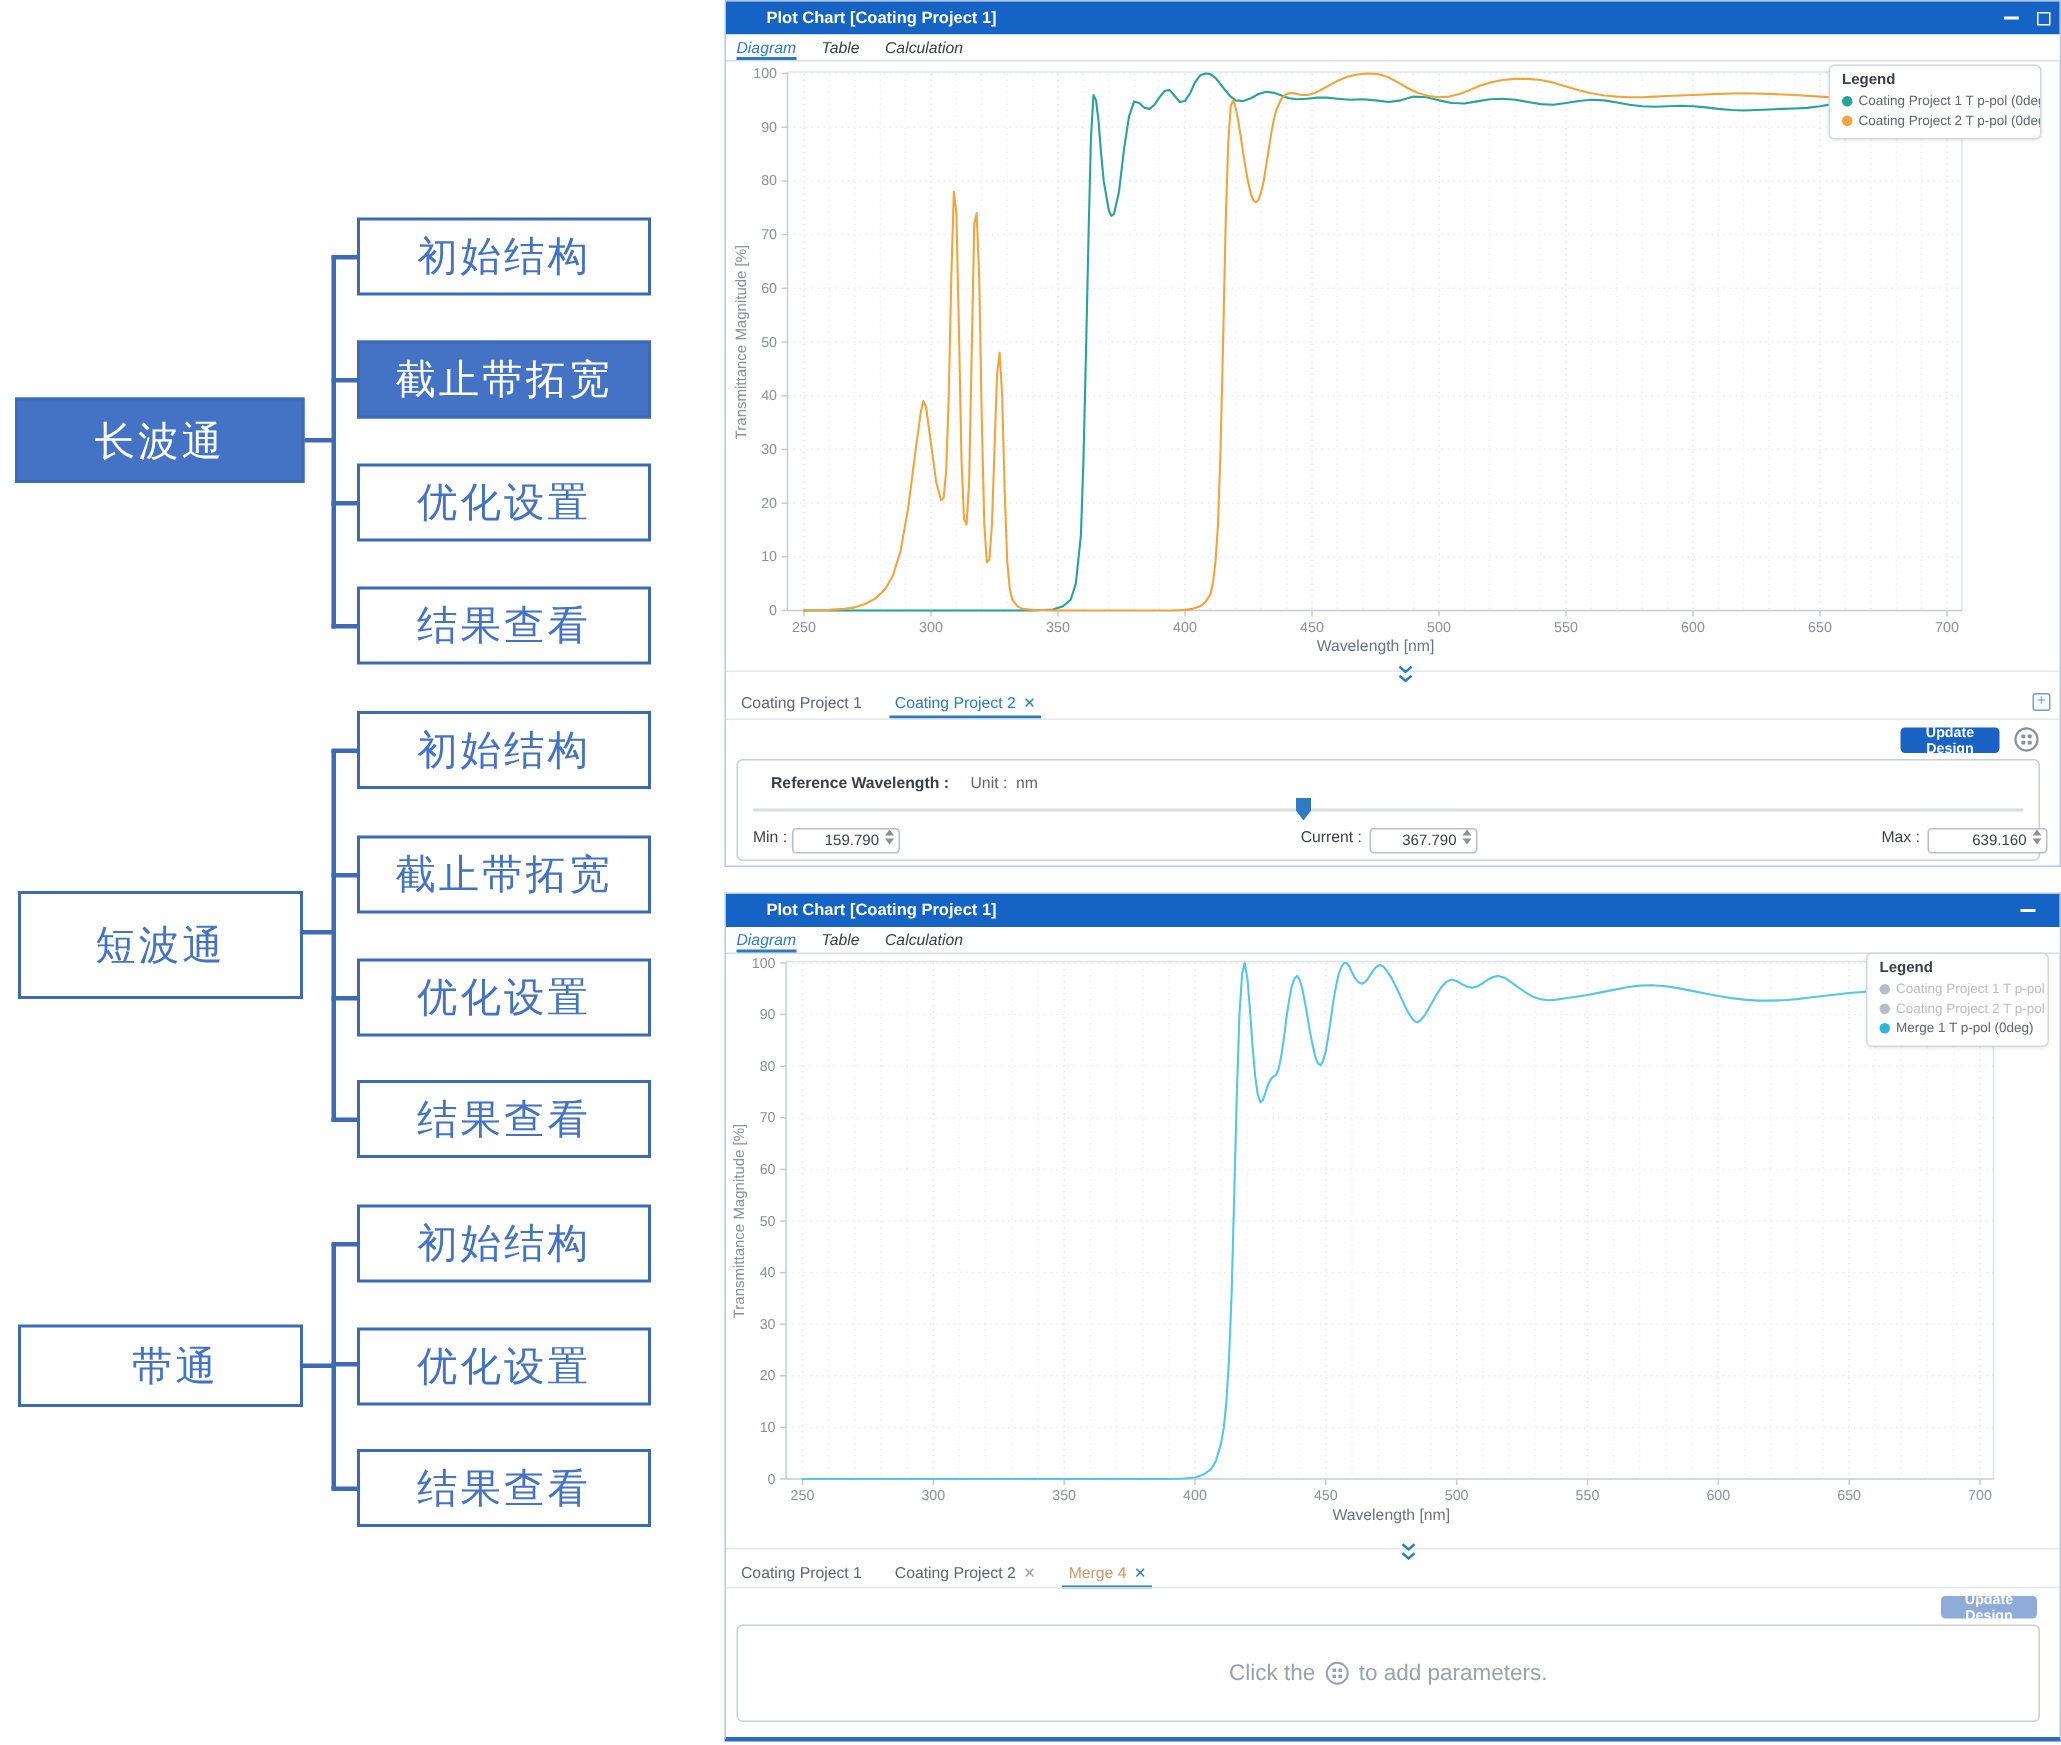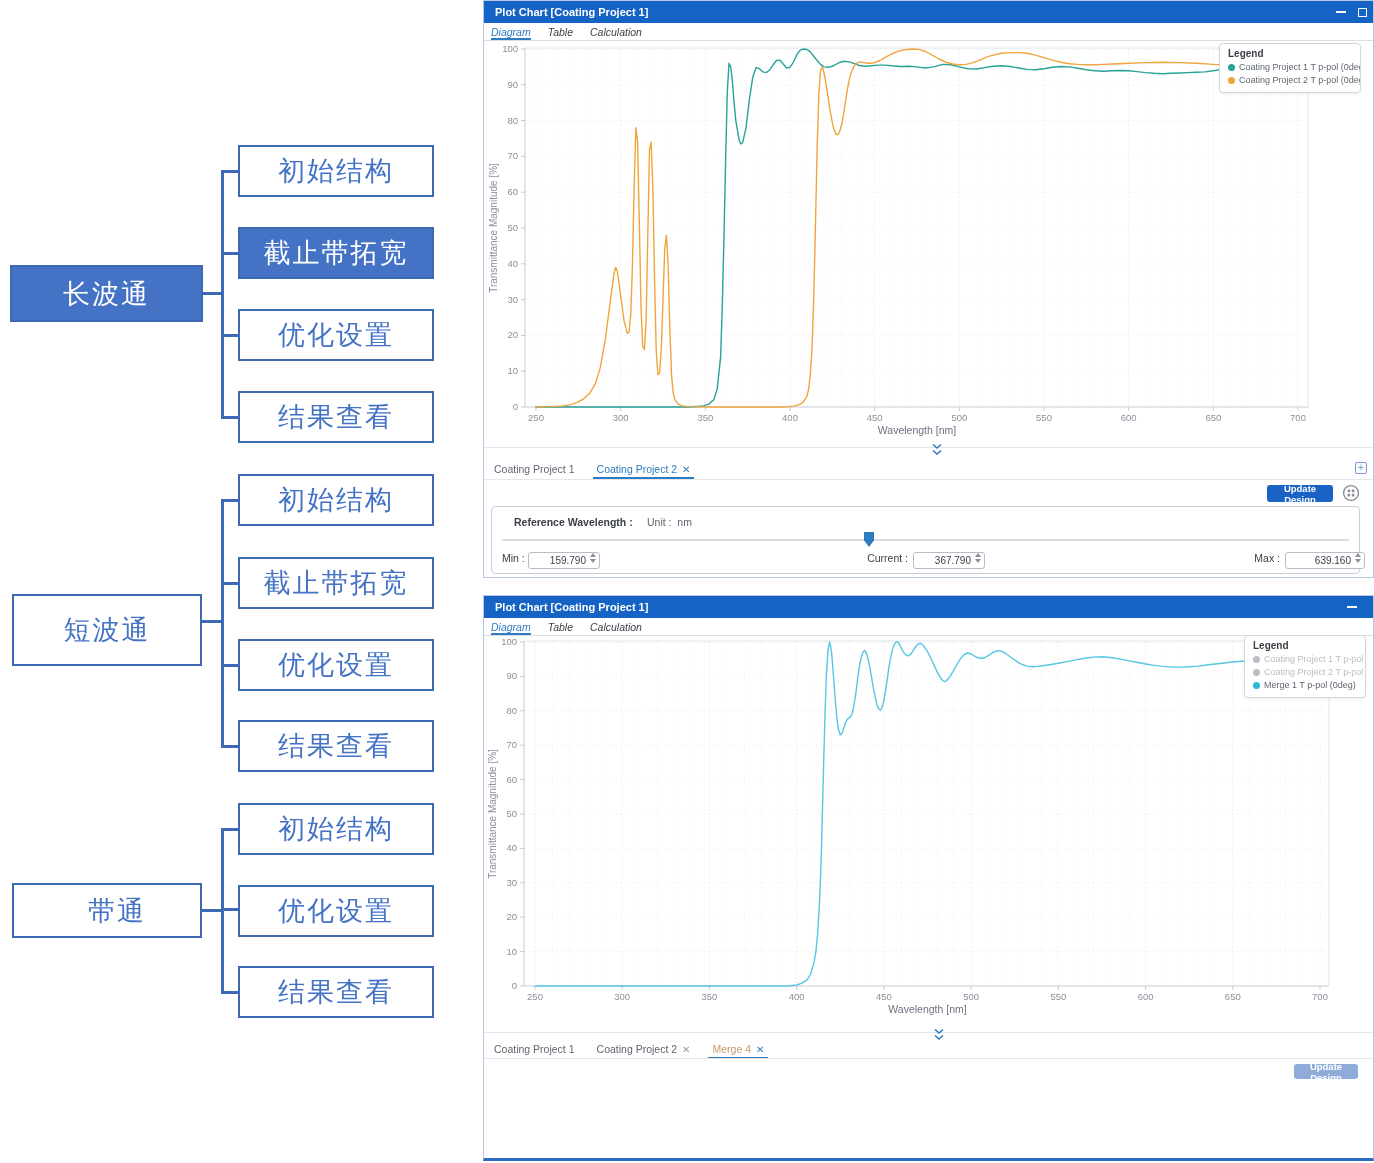--- a/index.html
+++ b/index.html
@@ -10,21 +10,21 @@
   .fc-box{position:absolute;display:flex;align-items:center;justify-content:center;
           font-size:27px;letter-spacing:2px;color:#4472C4;background:#fff;
           border:2.5px solid #3E6AB5;}
   .fc-box.filled{background:#4472C4;color:#fff;border-color:#3E6AB5;}
   .conn{position:absolute;background:#3E6AB5;}
 
   
   .win{position:absolute;background:#fff;border:1px solid #b9c7e0;}
   .titlebar{position:absolute;left:0;top:0;right:0;height:22px;background:#1563C4;
             display:flex;align-items:center;}
-  .titlebar .t{color:#fff;font-size:11px;font-weight:bold;padding-left:11px;}
+  .titlebar .t{color:#fff;font-size:11px;font-weight:bold;padding-left:27px;}
   .winbtns{position:absolute;right:6px;top:0;height:22px;display:flex;align-items:center;gap:12px;}
   .minbtn{width:10px;height:2px;background:#fff;}
   .maxbtn{width:9px;height:9px;border:1.5px solid #fff;background:transparent;}
   .menurow{position:absolute;left:0;top:22px;right:0;height:18px;background:#fff;
            border-bottom:1px solid #dadde3;display:flex;align-items:center;padding-left:7px;gap:17px;}
   .menuitem{font-size:10.5px;color:#3a3f46;position:relative;height:100%;display:flex;align-items:center;cursor:default;font-style:italic;}
   .menuitem.active{color:#2D7BC0;}
   .menuitem.active::after{content:"";position:absolute;left:0;right:0;bottom:0;height:2px;background:#2D7BC0;}
 
   svg.chart{position:absolute;left:0;top:0;pointer-events:none;}
@@ -506,15 +506,30 @@
         </div>
       <div class="tab underline">
           <span style="color: rgb(201, 153, 106);">Merge 4</span>
           <span class="x blue">✕</span>
         </div>
     </div>
     <div class="sep" style="top:462px;"></div>
 
     <button class="btn disabled" style="left:810px;top:468px;width:64px;height:15px;">Update Design</button>
 
+    <div class="panel" style="left:7px;top:487px;width:869px;height:65px;">
+      <div class="hint" style="left:0;right:0;top:0;bottom:0;">
+        <span>Click the</span>
+        <span style="display:inline-flex;">
+          <svg width="17" height="17" viewBox="0 0 18 18">
+              <circle cx="9" cy="9" r="7.4" fill="none" stroke="#9ba1aa" stroke-width="1.4"></circle>
+              <rect x="5.6" y="5.6" width="2.6" height="2.6" rx="0.6" fill="#9ba1aa"></rect>
+              <rect x="9.8" y="5.6" width="2.6" height="2.6" rx="0.6" fill="#9ba1aa"></rect>
+              <rect x="5.6" y="9.8" width="2.6" height="2.6" rx="0.6" fill="#9ba1aa"></rect>
+              <rect x="9.8" y="9.8" width="2.6" height="2.6" rx="0.6" fill="#9ba1aa"></rect>
+            </svg>
+        </span>
+        <span>to add parameters.</span>
+      </div>
+    </div>
   </div>
 
 </div>
 
 </body></html>

